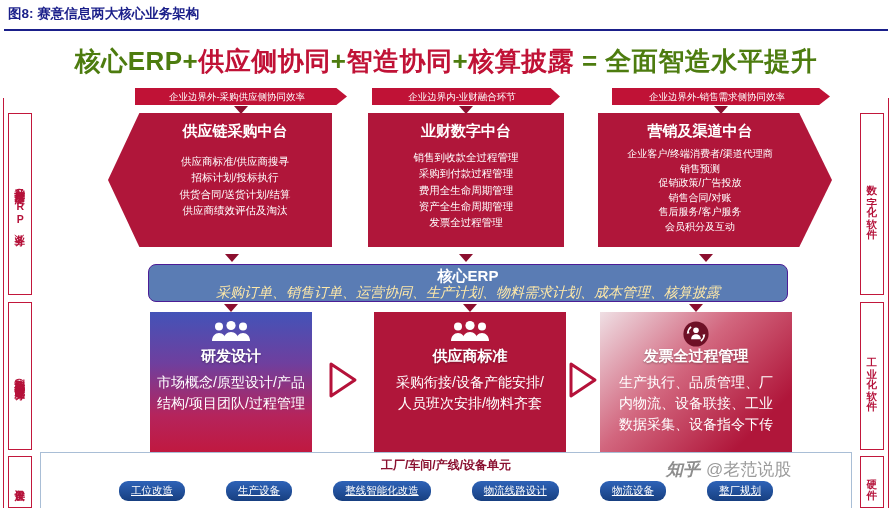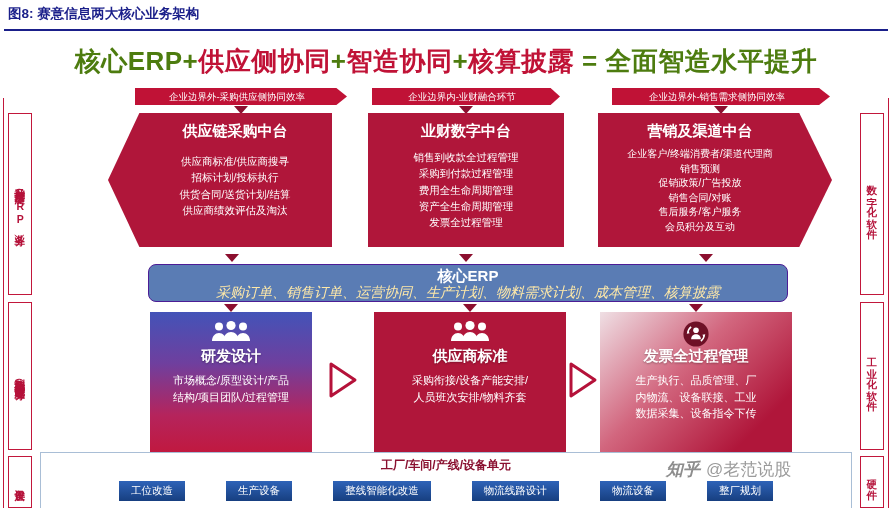--- a/index.html
+++ b/index.html
@@ -40,28 +40,28 @@
            border-radius:8px;text-align:center;color:#fff;box-sizing:border-box;}
   .erp-title{font-size:15px;font-weight:bold;line-height:1.15;margin-top:2px;}
   .erp-sub{font-size:14px;color:#ffe9a8;font-style:italic;}
   
   .bblock{position:absolute;top:312px;height:172px;color:#fff;text-align:center;box-sizing:border-box;}
   .bb1{left:150px;width:162px;background:linear-gradient(180deg,#4353b8 0%,#6f3f9e 30%,#b5245c 60%,#c2173b 85%);}
   .bb2{left:374px;width:192px;background:#b0163a;}
   .bb3{left:600px;width:192px;background:linear-gradient(135deg,#efdfe4 0%,#d2667e 38%,#b0163a 75%);}
   .bblock .icon{margin-top:8px;height:26px;}
   .bblock .title{font-size:15px;font-weight:bold;margin-top:1px;text-shadow:0 1px 2px rgba(0,0,0,.3);}
-  .bblock .body{font-size:11px;line-height:1.5;margin-top:6px;white-space:pre-line;}
+  .bblock .body{font-size:14px;line-height:1.5;margin-top:6px;white-space:pre-line;}
   .harrow{position:absolute;top:361px;}
   .ha1{left:328px;} .ha2{left:568px;}
   
   .factory{position:absolute;left:40px;top:452px;width:812px;height:70px;border:1px solid #a9bed6;box-sizing:border-box;background:#fff;}
   .factory-label{text-align:center;color:#8a1030;font-weight:bold;font-size:12px;margin-top:4px;}
   .factory-buttons{display:flex;justify-content:space-between;padding:0 78px;margin-top:7px;}
-  .fbtn{background:linear-gradient(180deg,#2e63b8,#173f80);color:#fff;font-size:10.5px;padding:3px 12px;border-radius:0;white-space:nowrap;}
+  .fbtn{background:linear-gradient(180deg,#2e63b8,#173f80);color:#fff;font-size:10.5px;padding:3px 12px;border-radius:9px;white-space:nowrap;text-decoration:underline;}
   
   .watermark{position:absolute;left:666px;top:458px;font-size:17px;color:#9b9b9b;z-index:6;white-space:nowrap;}
   .watermark .brand{font-weight:bold;color:#8d8d8d;margin-right:6px;font-style:italic;}
 </style>
 </head>
 <body>
 
 <div class="page">
 
   <div class="fig-header">

